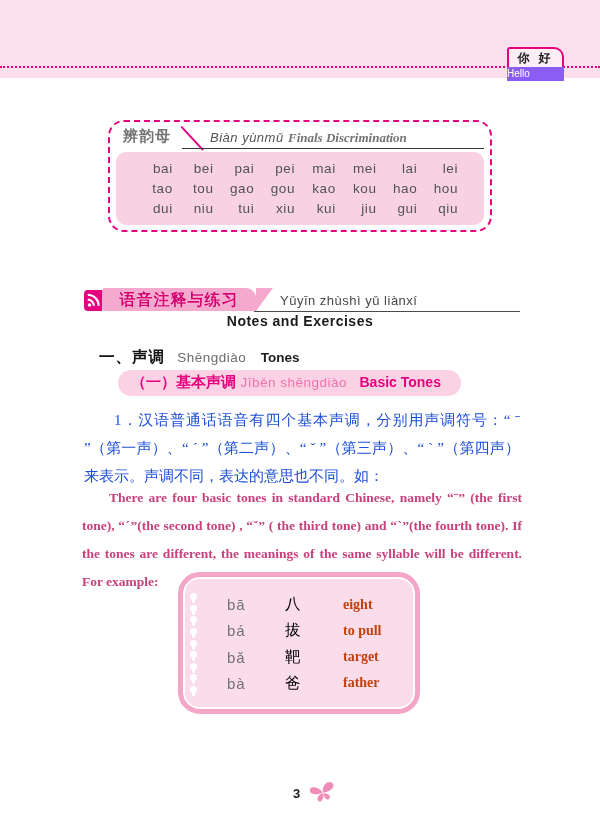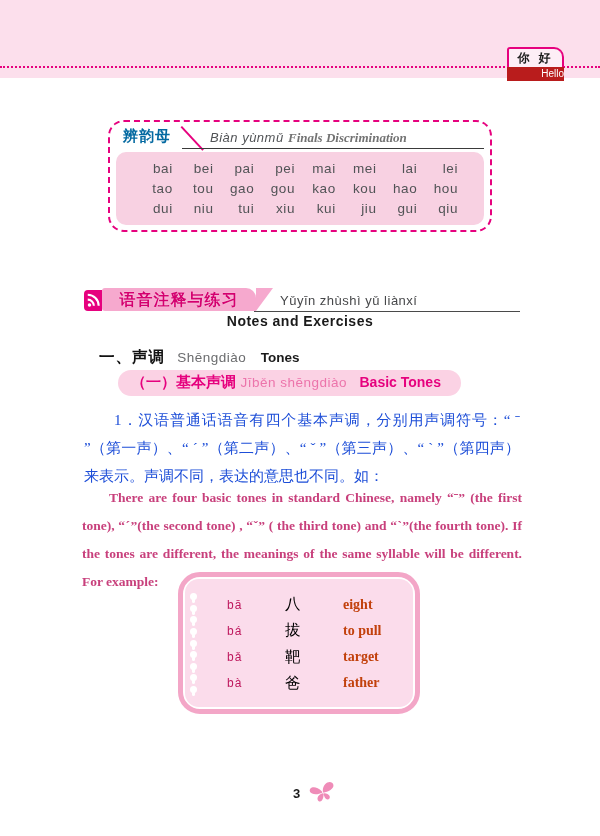--- a/index.html
+++ b/index.html
@@ -7,26 +7,26 @@
   body { font-family:"Liberation Sans", sans-serif; background:#ffffff; }
   .page { position:relative; width:600px; height:836px; background:#ffffff; overflow:hidden; }
 
   
   .topband { position:absolute; left:0; top:0; width:600px; height:78px; background:#fcdfec; }
   .dotline { position:absolute; left:0; top:66px; width:600px; border-top:2px dotted #e6017e; }
   .tab { position:absolute; right:36px; top:47px; width:57px; }
   .tab-cn { height:20px; background:#fdeef6; border:2px solid #e6017e; border-bottom:none;
             border-radius:3px 10px 0 0; color:#1a1a1a; font-family:"Liberation Serif", serif;
             font-weight:bold; font-size:12px; text-align:center; line-height:18px; letter-spacing:3px; }
-  .tab-en { height:14px; background:#b91c1c; color:#ffffff; font-size:10px; text-align:right; line-height:14px; }
+  .tab-en { height:14px; background:#8b5cf6; color:#ffffff; font-size:10px; text-align:left; line-height:14px; }
 
   
   .finals-box { position:absolute; left:108px; top:120px; width:384px; height:112px;
                 border:2px dashed #e6017e; border-radius:16px; background:#ffffff; }
-  .fb-title { position:absolute; left:13px; top:5px; font-size:15px; font-weight:bold; color:#0369a1; letter-spacing:1px; }
+  .fb-title { position:absolute; left:13px; top:5px; font-size:15px; font-weight:bold; color:#737373; letter-spacing:1px; }
   .fb-diagonal { position:absolute; left:72px; top:4px; width:32px; height:2px; background:#e6017e;
                  transform:rotate(47deg); transform-origin:left top; }
   .fb-pinyin { position:absolute; left:100px; top:8px; font-size:13px; color:#515356; font-style:italic; letter-spacing:0.5px; }
   .fb-en { position:absolute; left:178px; top:8px; font-size:13px; font-weight:bold; font-style:italic;
            font-family:"Liberation Serif", serif; color:#737373; }
   .fb-underline { position:absolute; left:72px; right:6px; top:26px; border-bottom:1px solid #3a3a3a; }
   .fb-panel { position:absolute; left:6px; right:6px; top:30px; bottom:5px; background:#f8d1e2;
               border-radius:10px; padding:7px 26px 7px 16px; display:flex; flex-direction:column; justify-content:space-around;text-align:right; }
   .fb-row { display:grid; grid-template-columns:repeat(8, 1fr); }
   .fb-cell { font-size:13.5px; color:#515356; letter-spacing:0.6px; }
@@ -71,21 +71,21 @@
             border:5px solid #f3a6c7; border-radius:22px; background:#ffffff; padding:2px; }
   .ex-inner { position:relative; width:100%; height:100%; background:#fbdceb; border-radius:14px; }
   .binding { position:absolute; left:5px; top:14px; bottom:14px; display:flex;
              flex-direction:column; justify-content:space-between; }
   .hole { position:relative; width:7px; height:7px; background:#ffffff; border-radius:50%; }
   .hole::after { content:''; position:absolute; left:2px; top:5px; width:3px; height:5px;
                  background:#ffffff; border-radius:2px; }
   .ex-rows { position:absolute; left:42px; right:12px; top:15px; bottom:13px;
              display:flex; flex-direction:column; justify-content:space-between; }
   .ex-row { display:grid; grid-template-columns:58px 58px 1fr; align-items:center; }
-  .ex-py { font-size:12px; color:#be185d; letter-spacing:1px; }
+  .ex-py { font-size:15px; color:#737373; letter-spacing:1px; }
   .ex-hz { font-size:15.5px; color:#000; font-family:"Liberation Serif", serif; }
   .ex-en { font-size:14px; font-weight:bold; color:#c2410c; font-family:"Liberation Serif", serif; }
 
   
   .pagefoot { position:absolute; left:293px; top:779px; display:flex; align-items:center; gap:7px; }
   .pagenum { font-size:13px; font-weight:bold; color:#1a1a1a; }
 </style>
 </head>
 <body>
 

